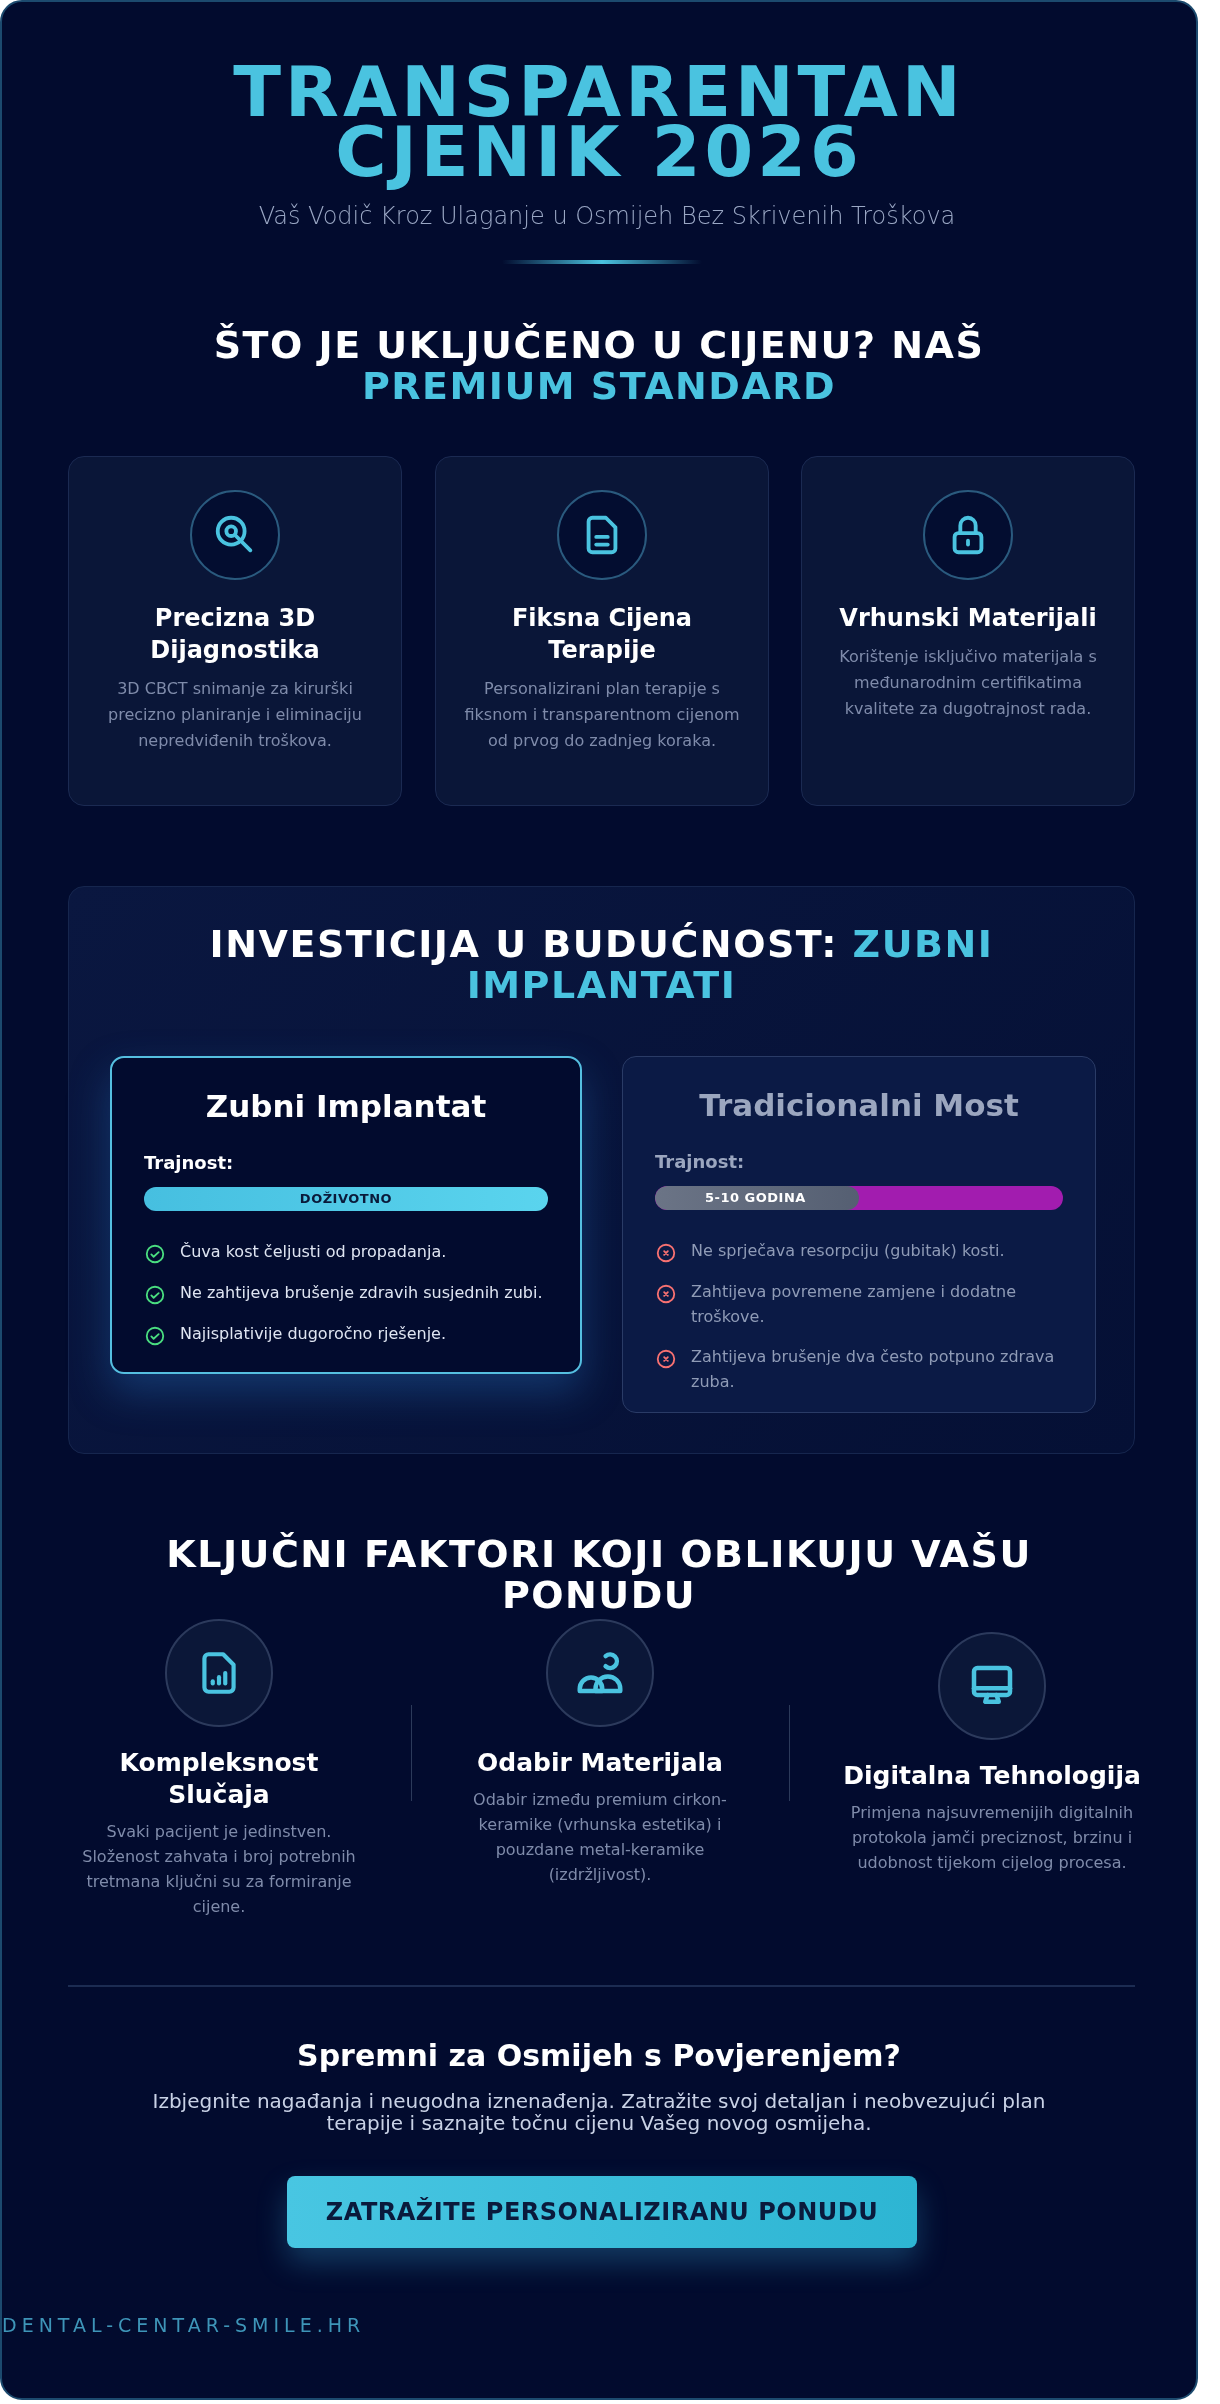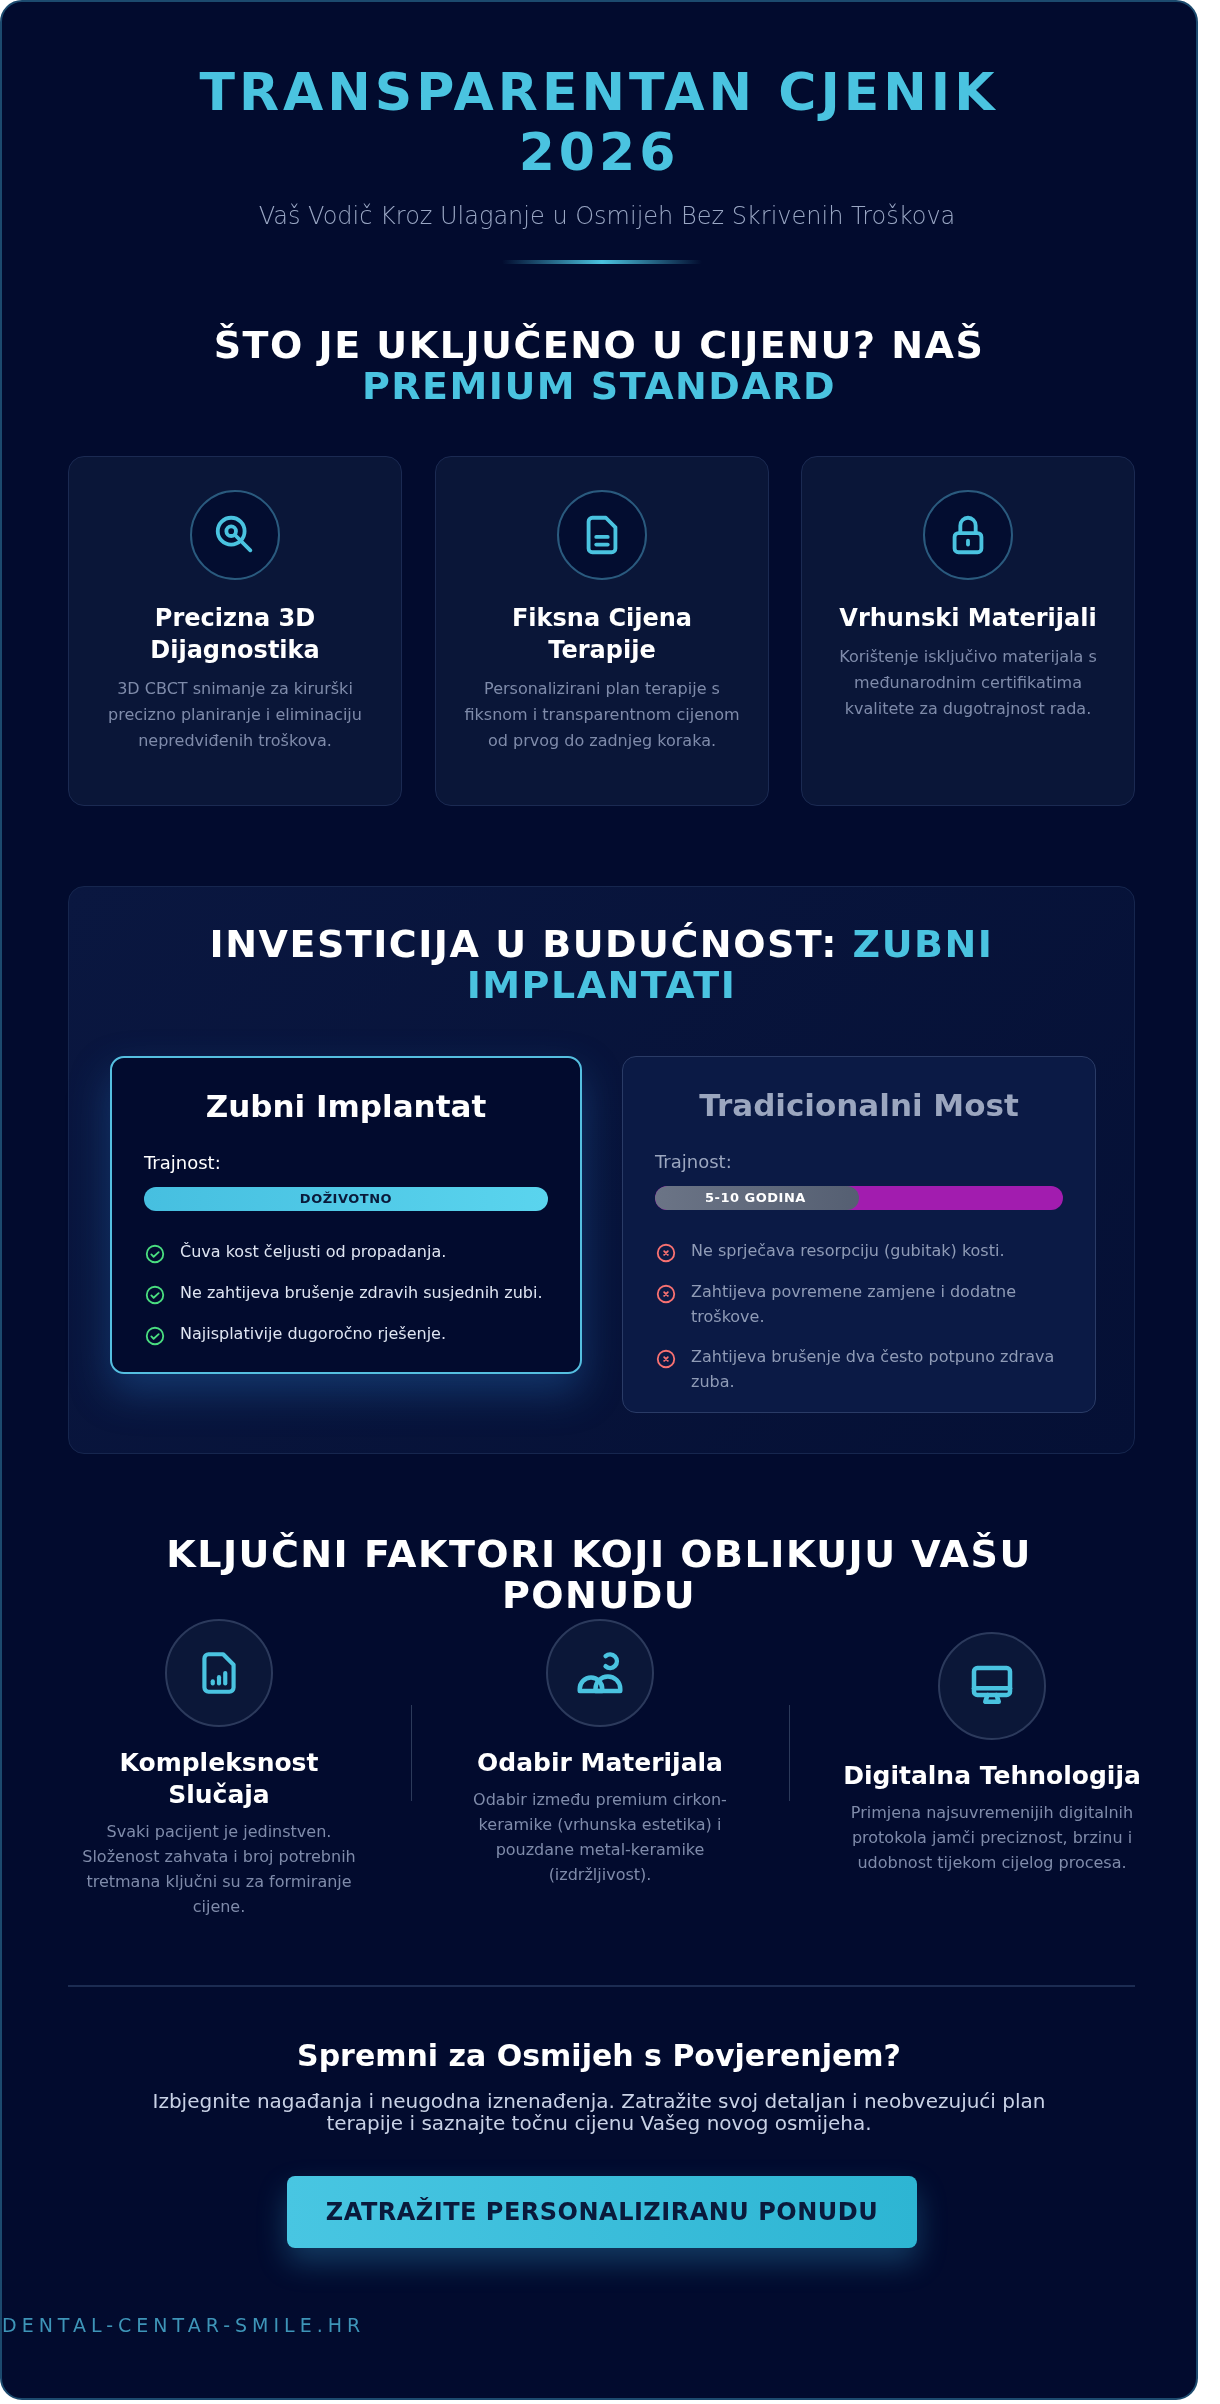--- a/index.html
+++ b/index.html
@@ -4,21 +4,21 @@
 <style>
   html, body { margin: 0; padding: 0; background: #ffffff; }
   body { width: 1220px; height: 2404px; position: relative; font-family: "DejaVu Sans", sans-serif; }
   .page {
     position: absolute; left: 0; top: 0; width: 1198px; height: 2400px;
     background: #020b2e; border: 2px solid #1c4a6e; border-radius: 22px;
     box-sizing: border-box; overflow: hidden;
   }
   .title {
     position: absolute; left: 0; right: 0; top: 60px;
-    font-size: 52px; font-weight: bold; color: #4ac3e0; letter-spacing: 4px;
+    font-size: 70px; font-weight: bold; color: #4ac3e0; letter-spacing: 4px;
     line-height: 60px; text-align: center; margin: 0; padding: 0 150px;
   }
   .subtitle {
     position: absolute; left: 0; right: 0; top: 200px;
     font-size: 24px; font-weight: 300; color: #9aa7c4; text-align: center;
     font-family: "DejaVu Sans", sans-serif;
     padding-left: 16px;
   }
   .accent-line {
     position: absolute; left: 500px; top: 258px; width: 200px; height: 4px;
@@ -50,21 +50,21 @@
   .cmp-implant {
     left: 41px; width: 472px; height: 318px; background: #020b2e; border: 2px solid #55bfe0;
     box-shadow: 0 18px 40px rgba(40,120,200,0.35);
   }
   .cmp-bridge {
     left: 553px; width: 474px; height: 357px; background: #0b1a45; border: 1px solid #2a3b66;
   }
   .cmp-title { text-align: center; font-size: 31px; font-weight: bold; margin-top: 30px; }
   .cmp-implant .cmp-title { color: #ffffff; }
   .cmp-bridge .cmp-title { color: #9ba6bf; }
-  .dur-label { font-size: 18px; font-weight: normal; margin: 28px 0 0 32px; }
+  .dur-label { font-size: 18px; font-weight: bold; margin: 28px 0 0 32px; }
   .cmp-implant .dur-label { color: #ffffff; }
   .cmp-bridge .dur-label { color: #9ba6bf; }
   .bar { margin: 14px 32px 0 32px; height: 24px; border-radius: 12px; position: relative; overflow: hidden; }
   .bar-implant { background: linear-gradient(90deg, #46bfe0, #5ad4ee); }
   .bar-bridge { background: #a21caf; }
   .bar-fill { position: absolute; left: 0; top: 0; bottom: 0; border-radius: 12px; background: linear-gradient(90deg, #6b7486, #555f72); }
   .bar-text { position: absolute; top: 0; height: 24px; line-height: 24px; font-size: 13px; font-weight: bold; letter-spacing: 0.5px; }
   .bar-implant .bar-text { left: 0; right: 0; text-align: center; color: #0a1a3a; }
   .bar-bridge .bar-text { left: 50px; color: #ffffff; }
   .cmp-list { list-style: none; margin: 28px 30px 0 32px; padding: 0; }

